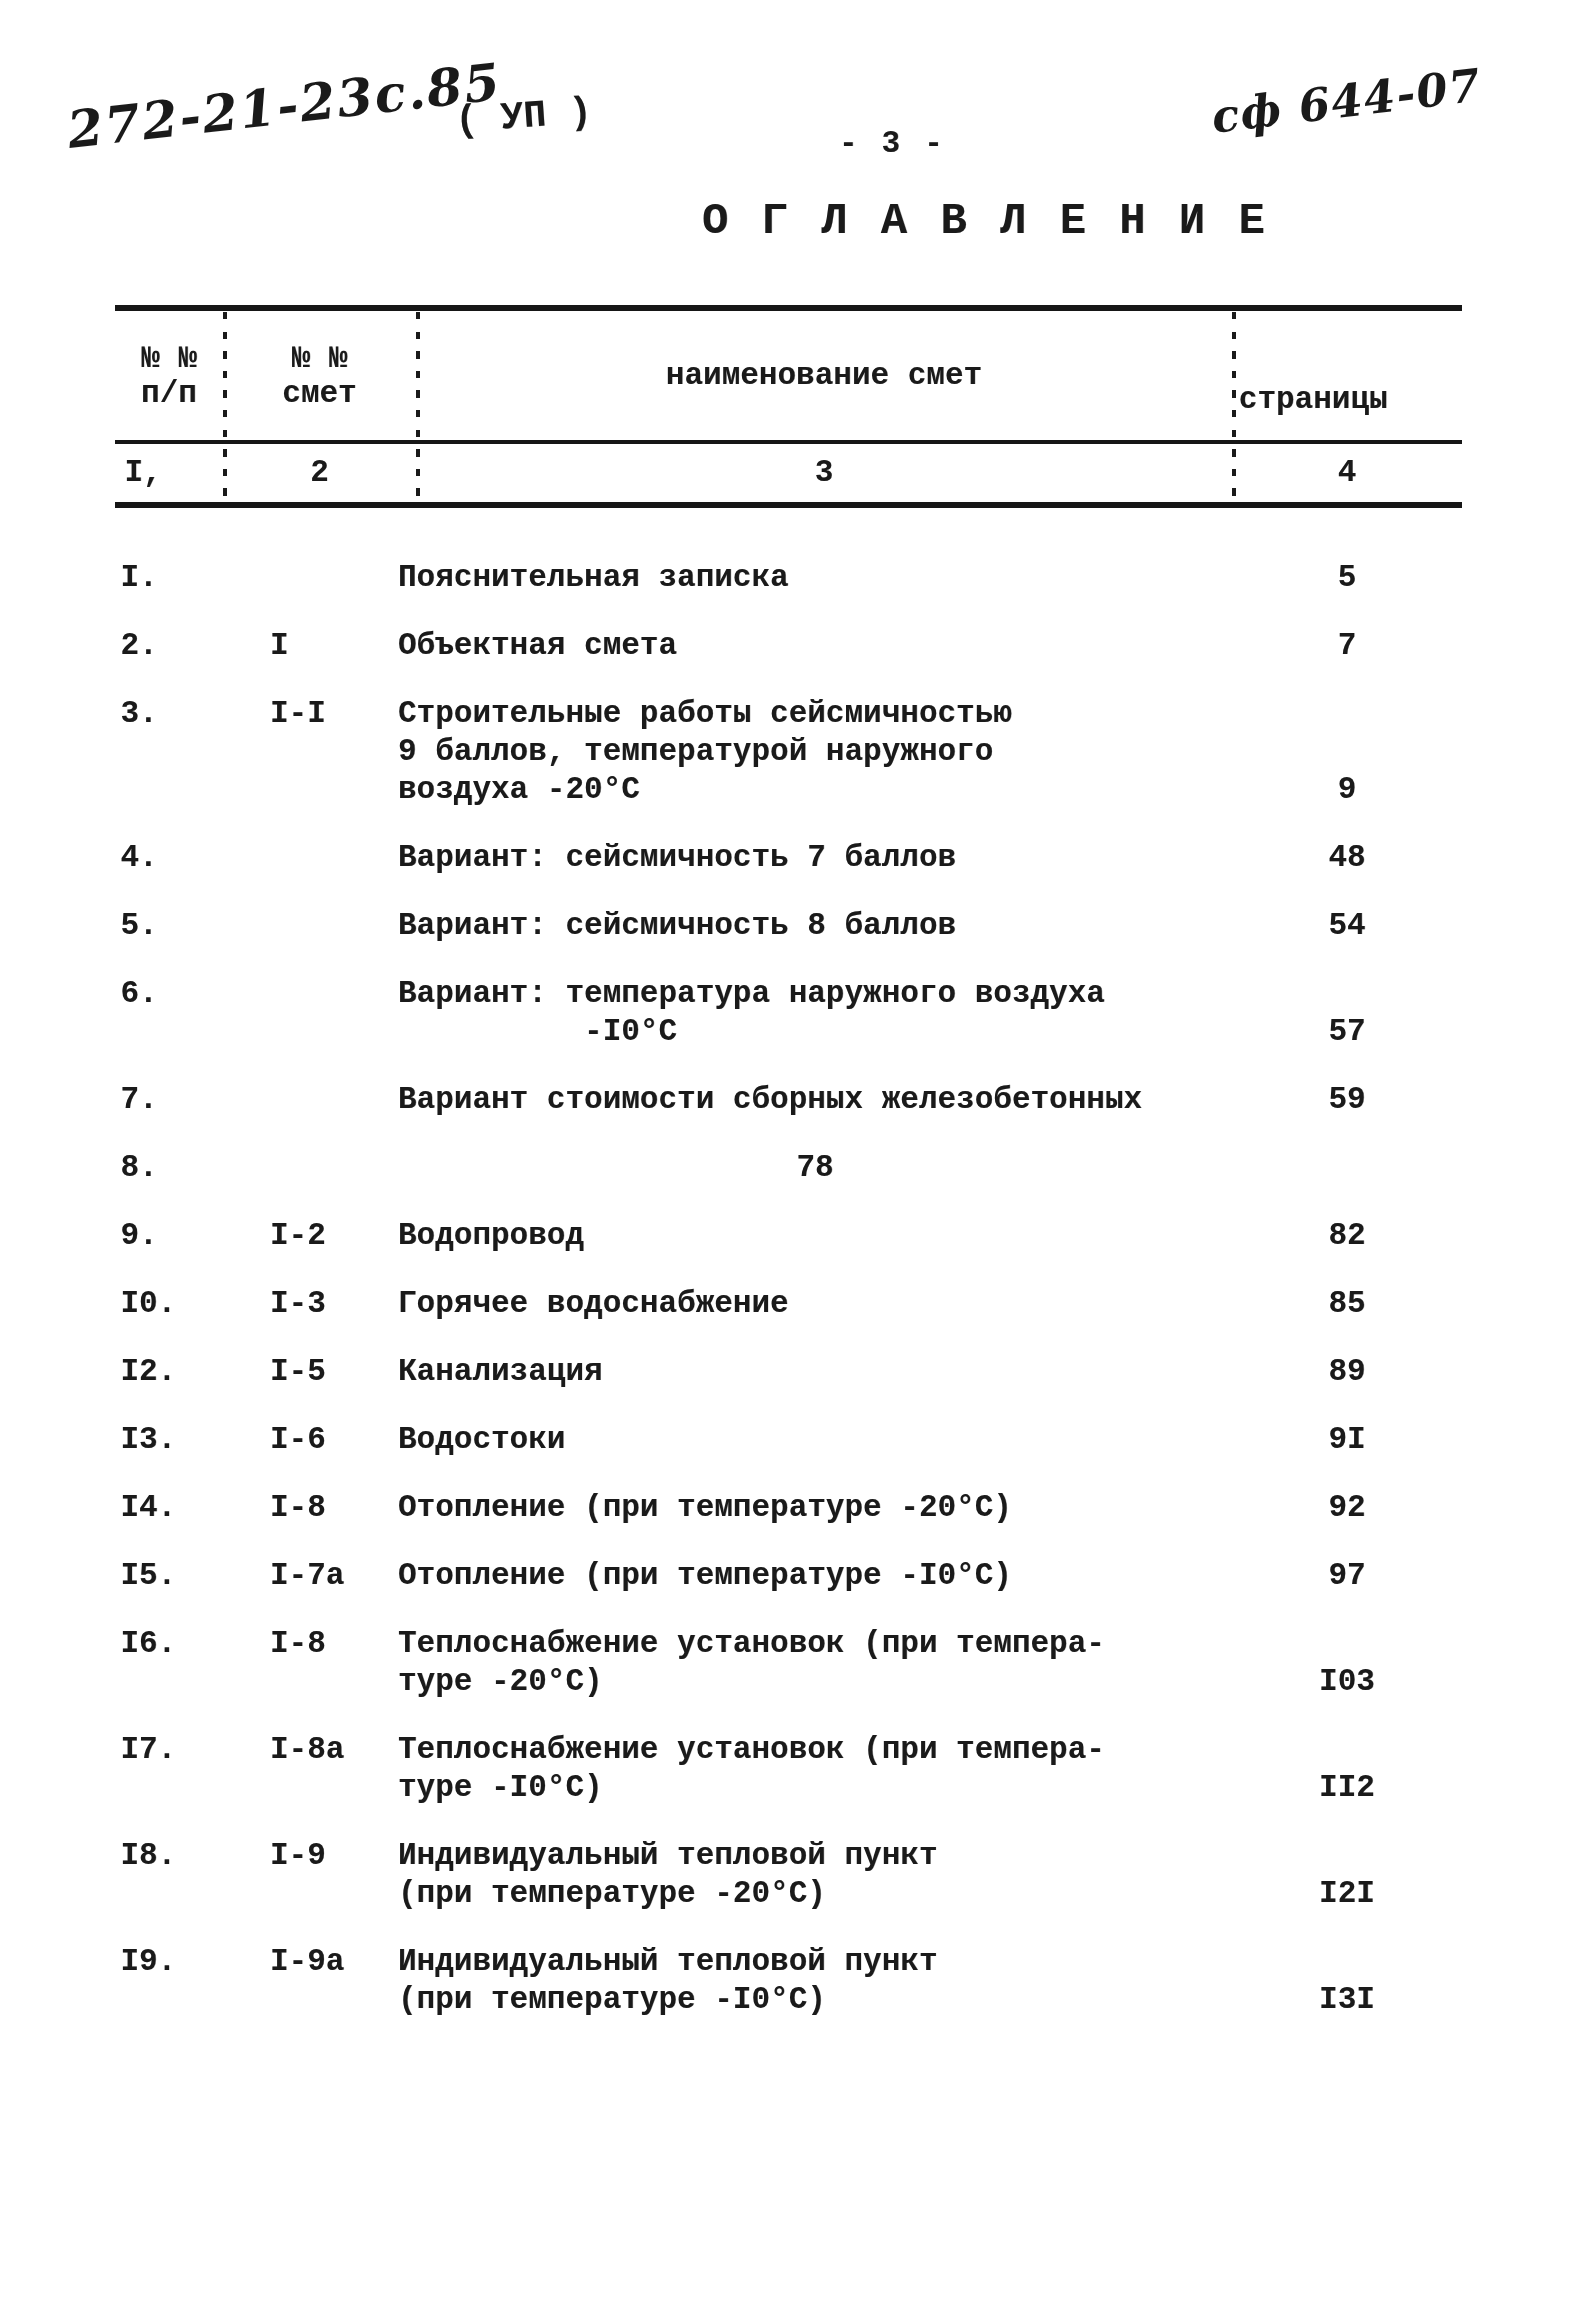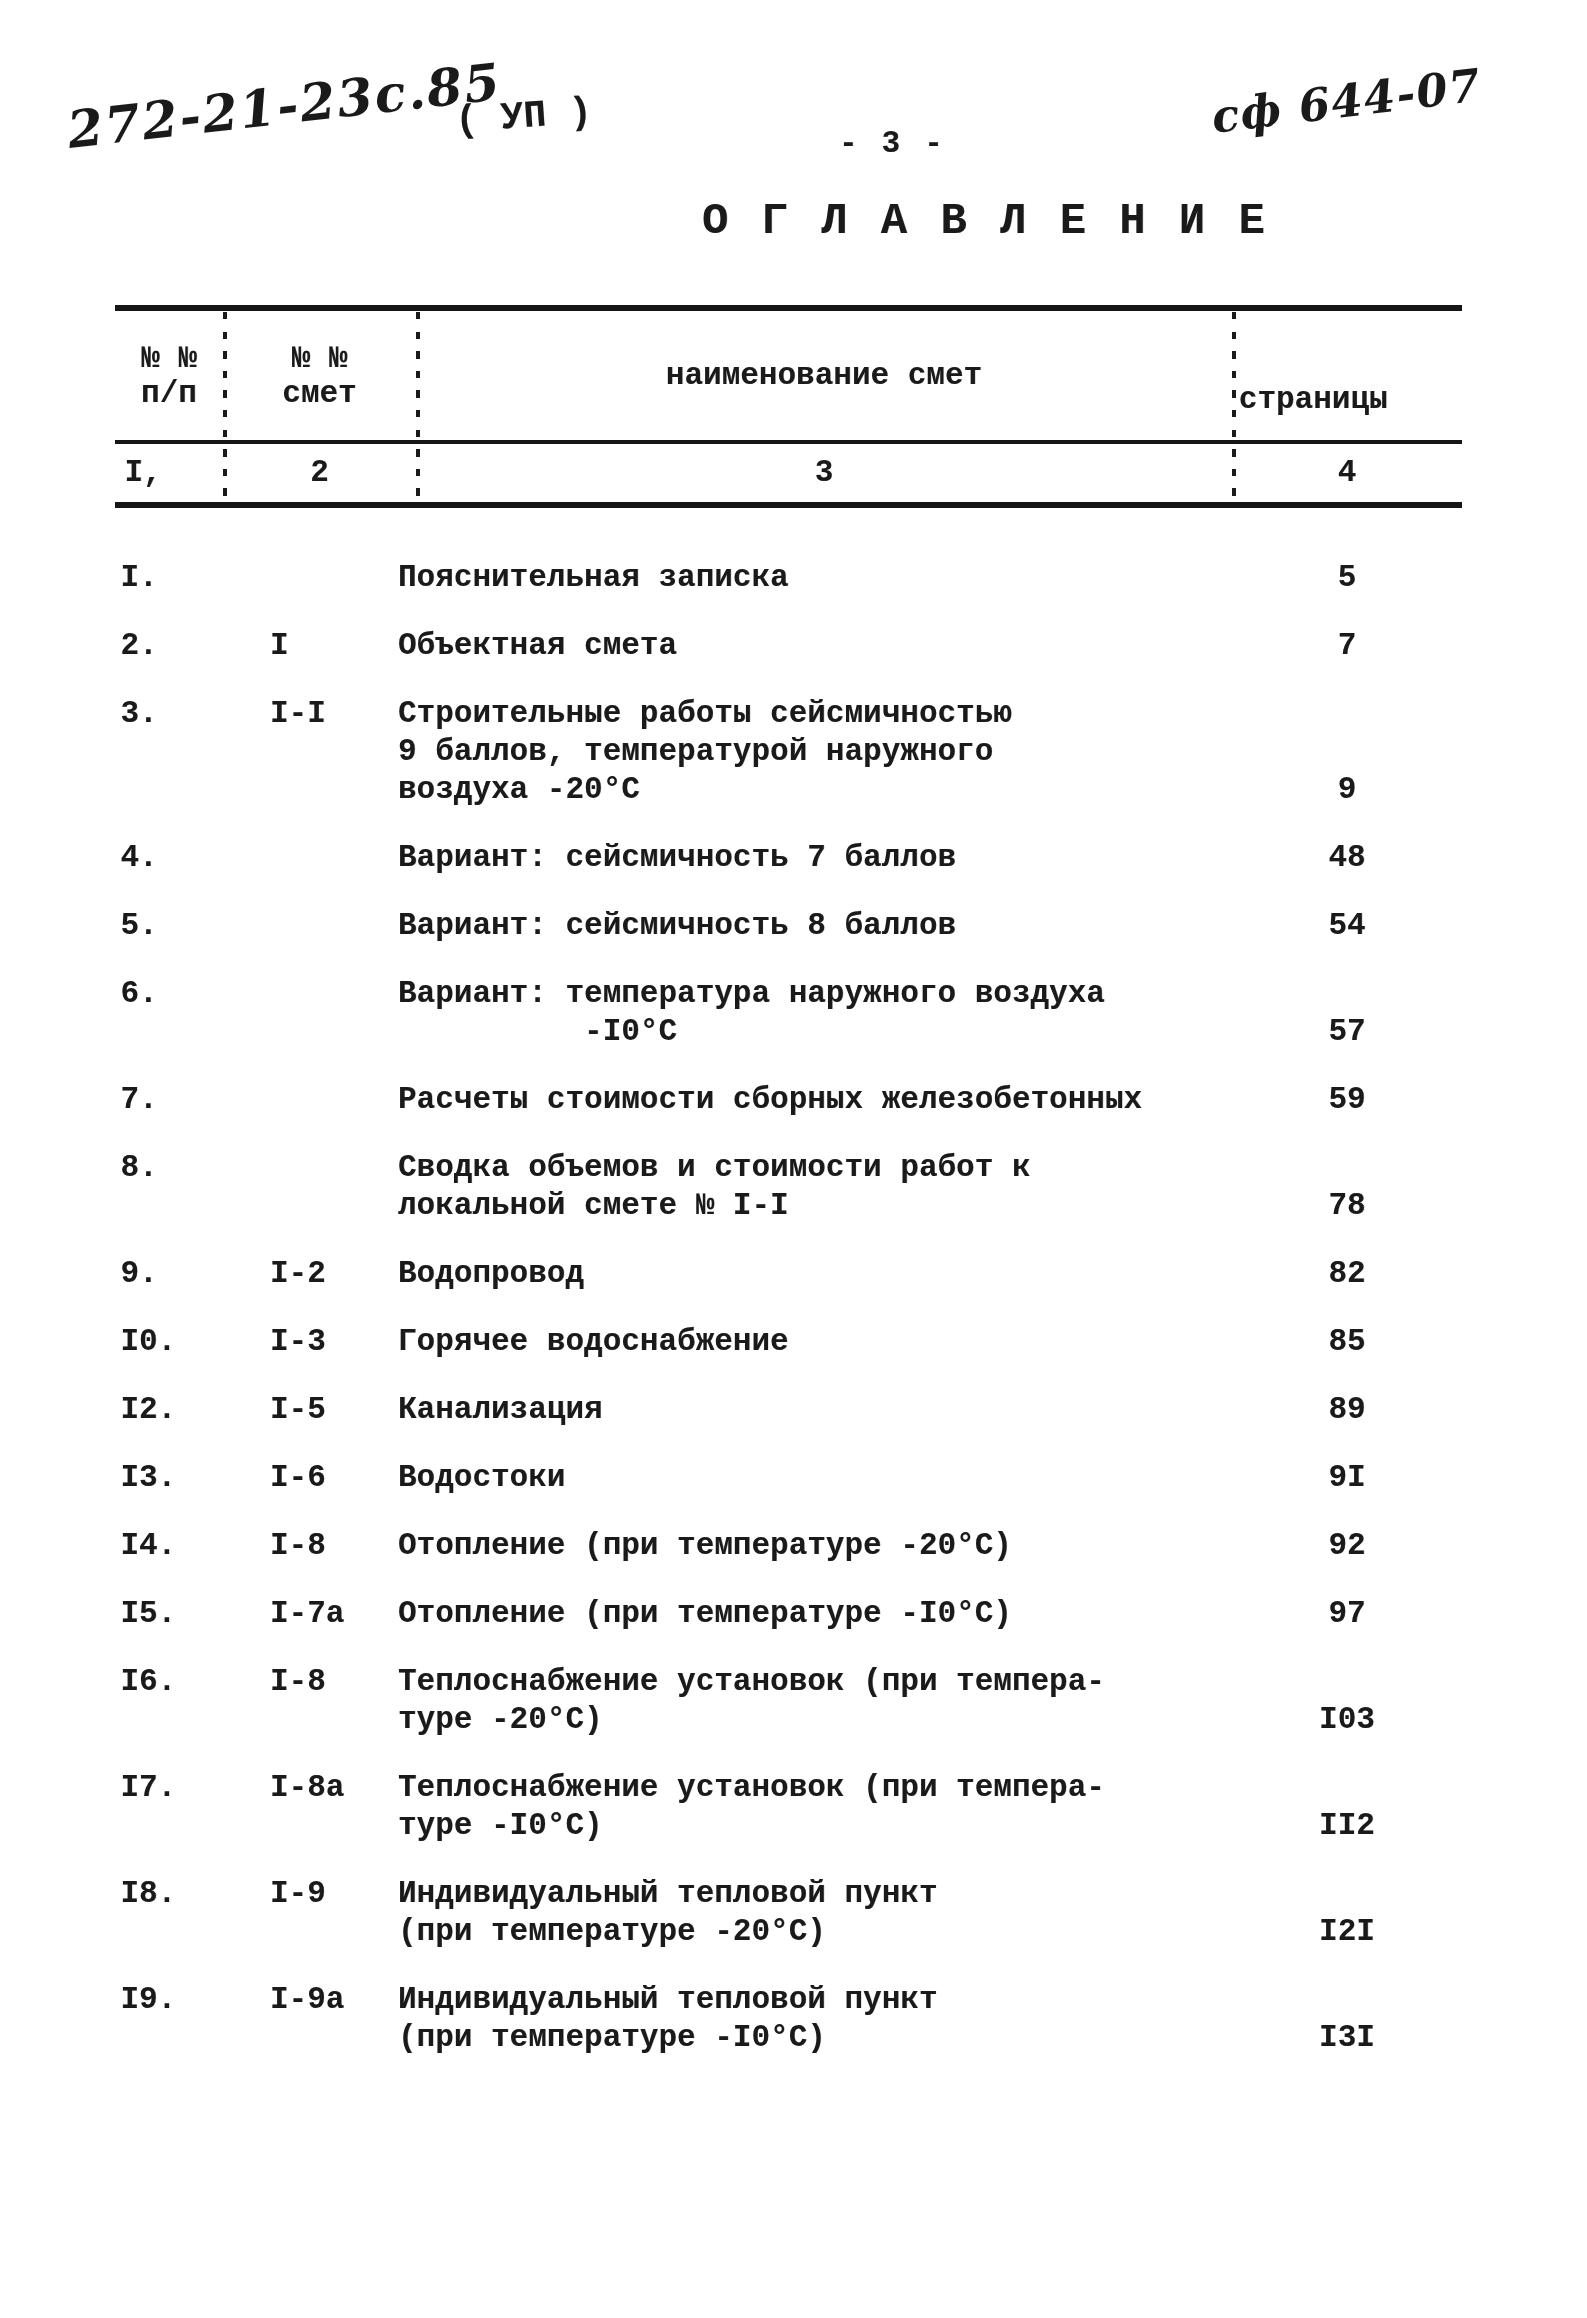--- a/index.html
+++ b/index.html
@@ -168,32 +168,28 @@
             <div class="name-line">Вариант: температура наружного воздуха</div>
             <div class="name-line">          -I0°С</div>
           </div>
     <div class="cell-page">57</div>
   </div>
 
   <div class="t-row">
     <div class="cell-num">7.</div>
     <div class="cell-smeta"></div>
     <div class="cell-name">
-            <div class="name-line">Расчеты стоимости сборных железобетонных</div>
+            <div class="name-line">Вариант стоимости сборных железобетонных</div>
           </div>
     <div class="cell-page">59</div>
   </div>
 
   <div class="t-row">
     <div class="cell-num">8.</div>
     <div class="cell-smeta"></div>
-    <div class="cell-name">
-            <div class="name-line">Сводка объемов и стоимости работ к</div>
-            <div class="name-line">локальной смете № I-I</div>
-          </div>
     <div class="cell-page">78</div>
   </div>
 
   <div class="t-row">
     <div class="cell-num">9.</div>
     <div class="cell-smeta">I-2</div>
     <div class="cell-name">
             <div class="name-line">Водопровод</div>
           </div>
     <div class="cell-page">82</div>

